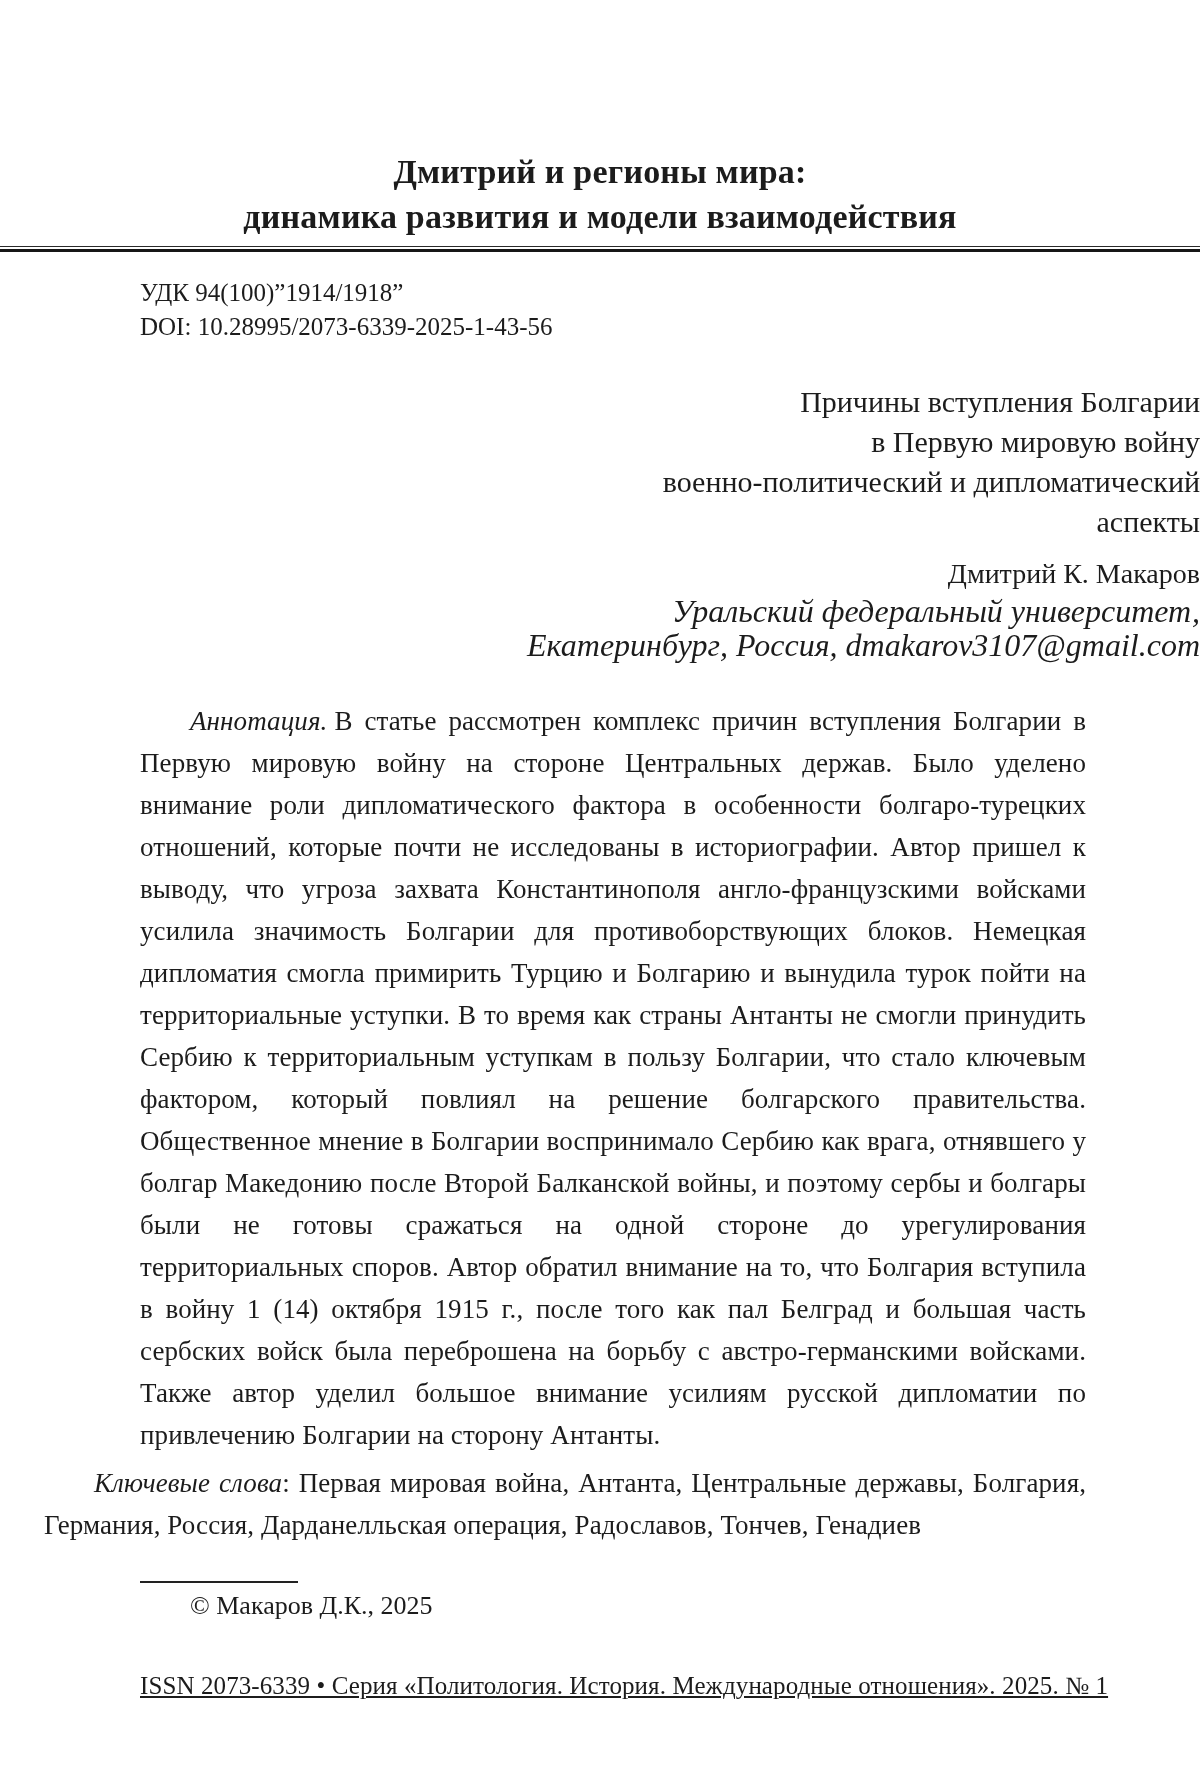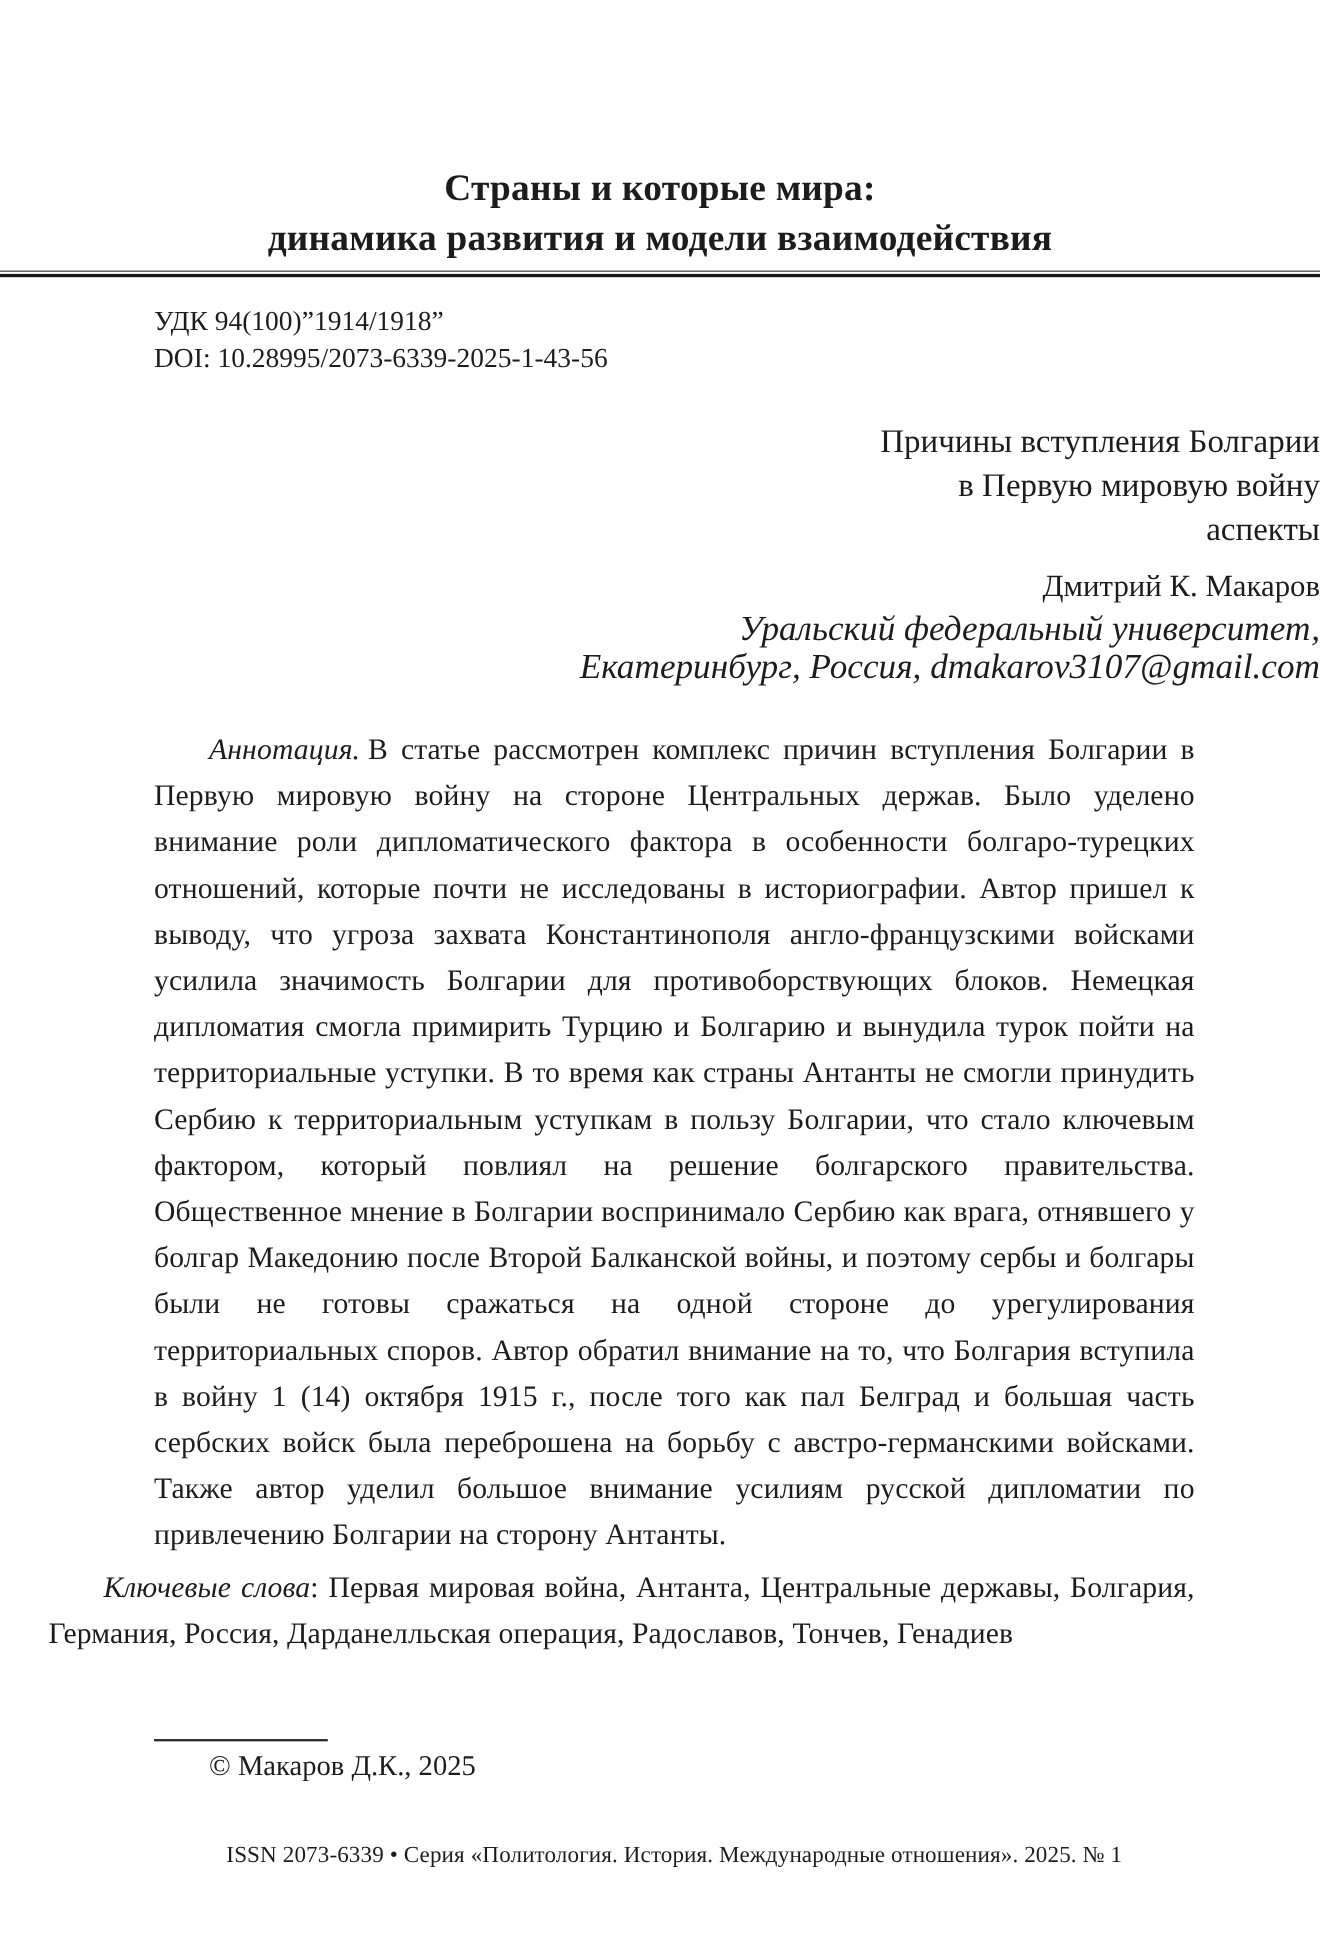--- a/index.html
+++ b/index.html
@@ -78,46 +78,48 @@
     top: 1590px;
     font-size: 26px;
     line-height: 32px;
   }
   .page-footer {
     position: absolute;
     left: 140px;
     top: 1671px;
     width: 946px;
     text-align: center;
-    font-size: 21px;
+    font-size: 25px;
     line-height: 30px;
     white-space: nowrap;
     letter-spacing: 0.1px;
+    text-decoration: underline;
   }
 </style>
 </head>
 <body>
 
 <div class="page">
 
   <div class="journal-header">
-    <div>Страны и которые мира:</div>
+    <div>Дмитрий и регионы мира:</div>
     <div>динамика развития и модели взаимодействия</div>
   </div>
 
   <div class="double-rule"></div>
 
   <div class="meta">
     <div>УДК 94(100)”1914/1918”</div>
     <div>DOI: 10.28995/2073-6339-2025-1-43-56</div>
   </div>
 
   <div class="article-title">
     <div>Причины вступления Болгарии</div>
     <div>в Первую мировую войну</div>
+    <div>военно-политический и дипломатический</div>
     <div>аспекты</div>
   </div>
 
   <div class="author">Дмитрий К. Макаров</div>
 
   <div class="affiliation">
     <div>Уральский федеральный университет,</div>
     <div>Екатеринбург, Россия, dmakarov3107@gmail.com</div>
   </div>
 

